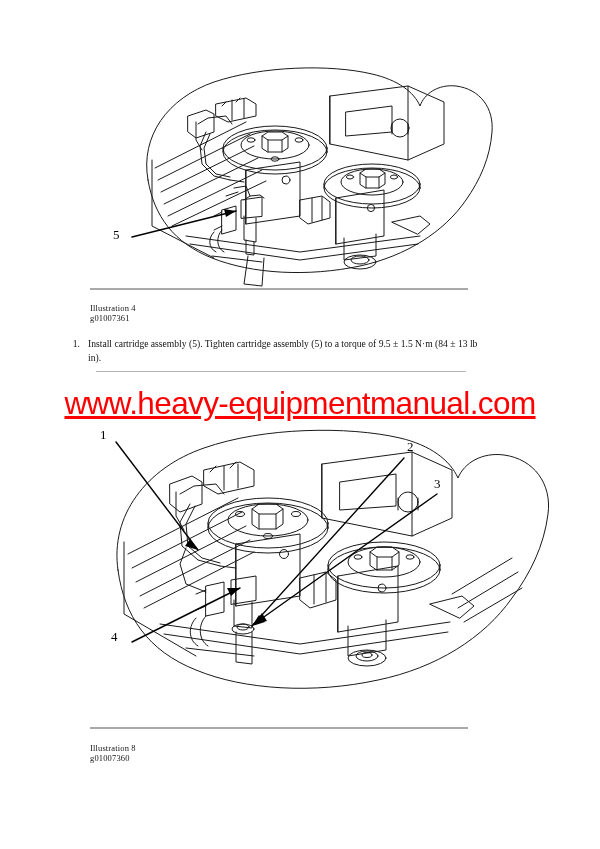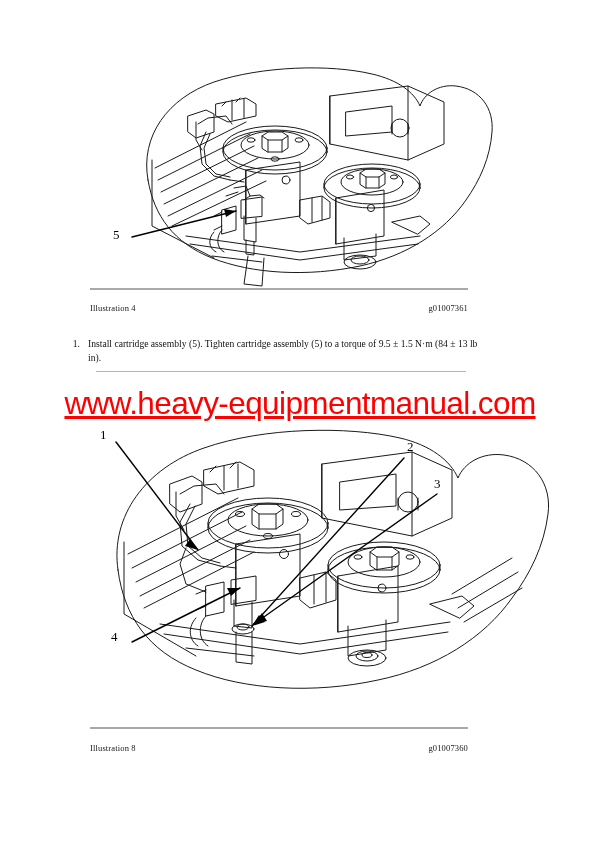--- a/index.html
+++ b/index.html
@@ -57,20 +57,21 @@
   .caption-row {
     position: absolute;
     left: 90px;
     width: 378px;
     display: flex;
     justify-content: space-between;
     align-items: flex-start;
     font-size: 8.5px;
     letter-spacing: 0.15px;
     color: #151515;
+    flex-direction: column;
   }
   .caption-left { text-align: left; }
   .caption-right { text-align: right; }
 
   
   .step {
     position: absolute;
     left: 70px;
     width: 420px;
     display: flex;

